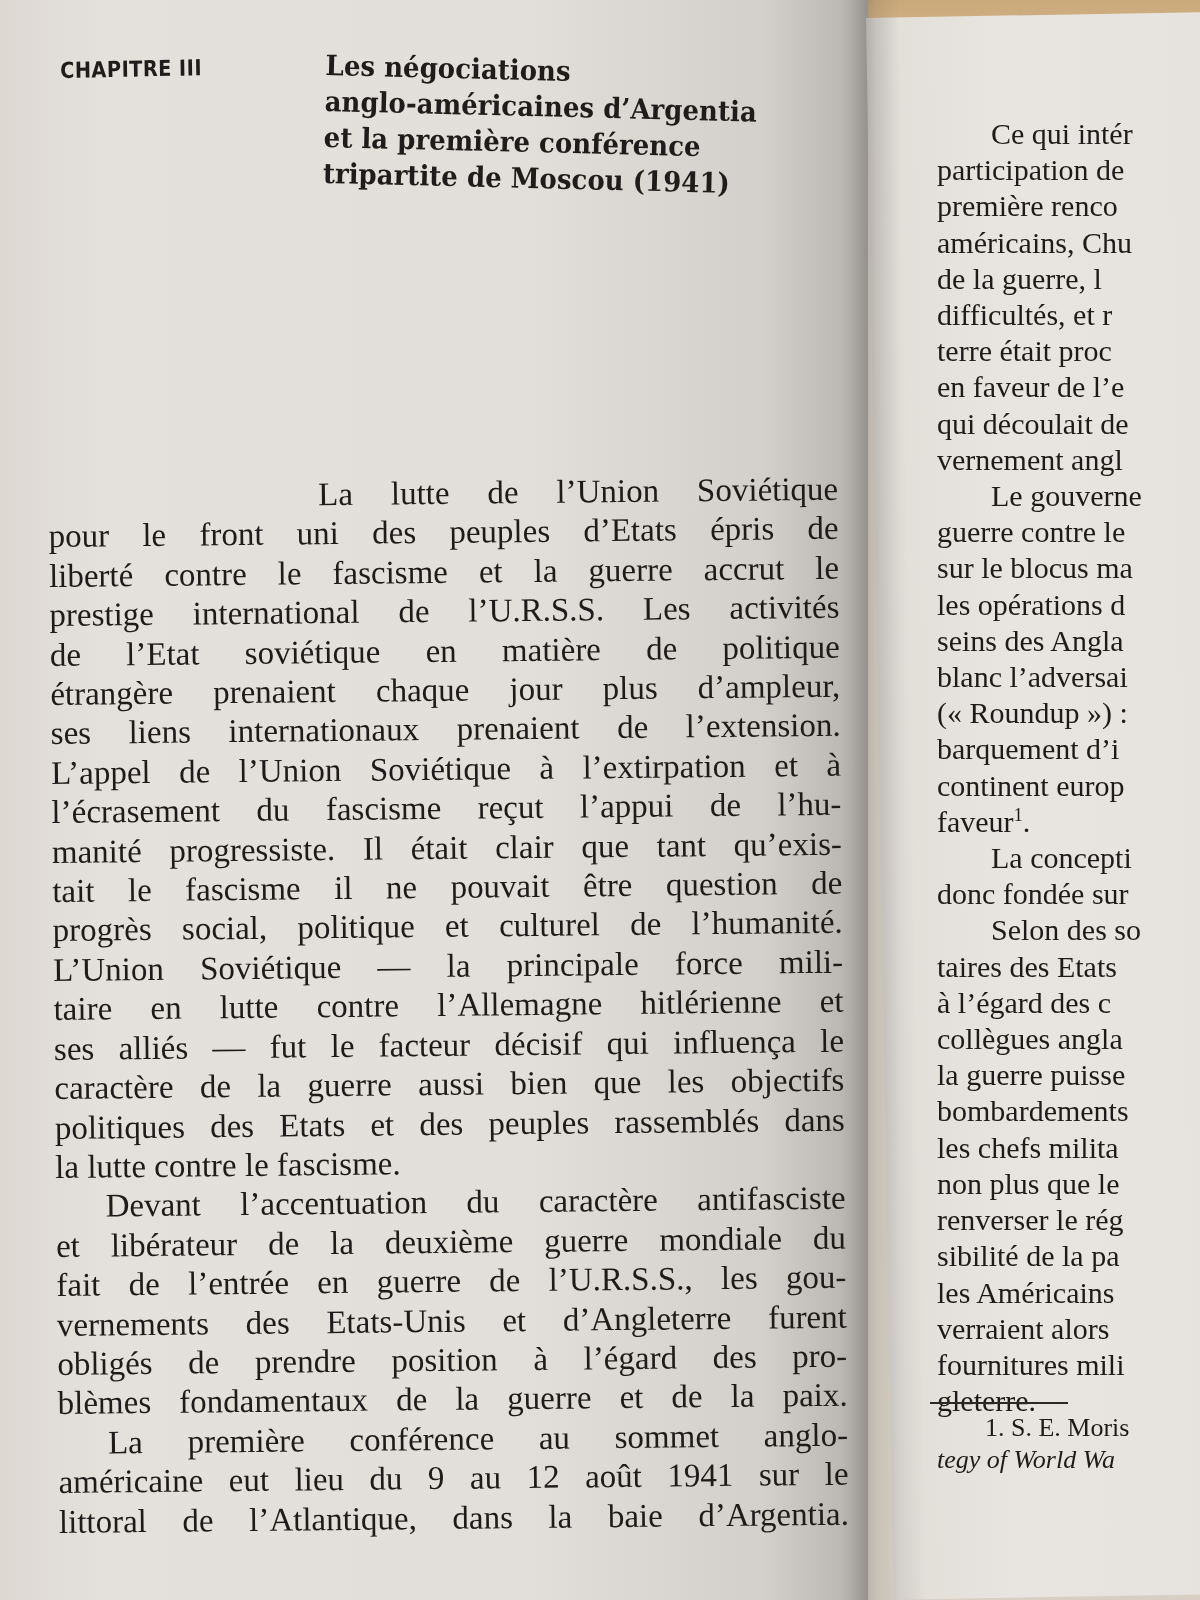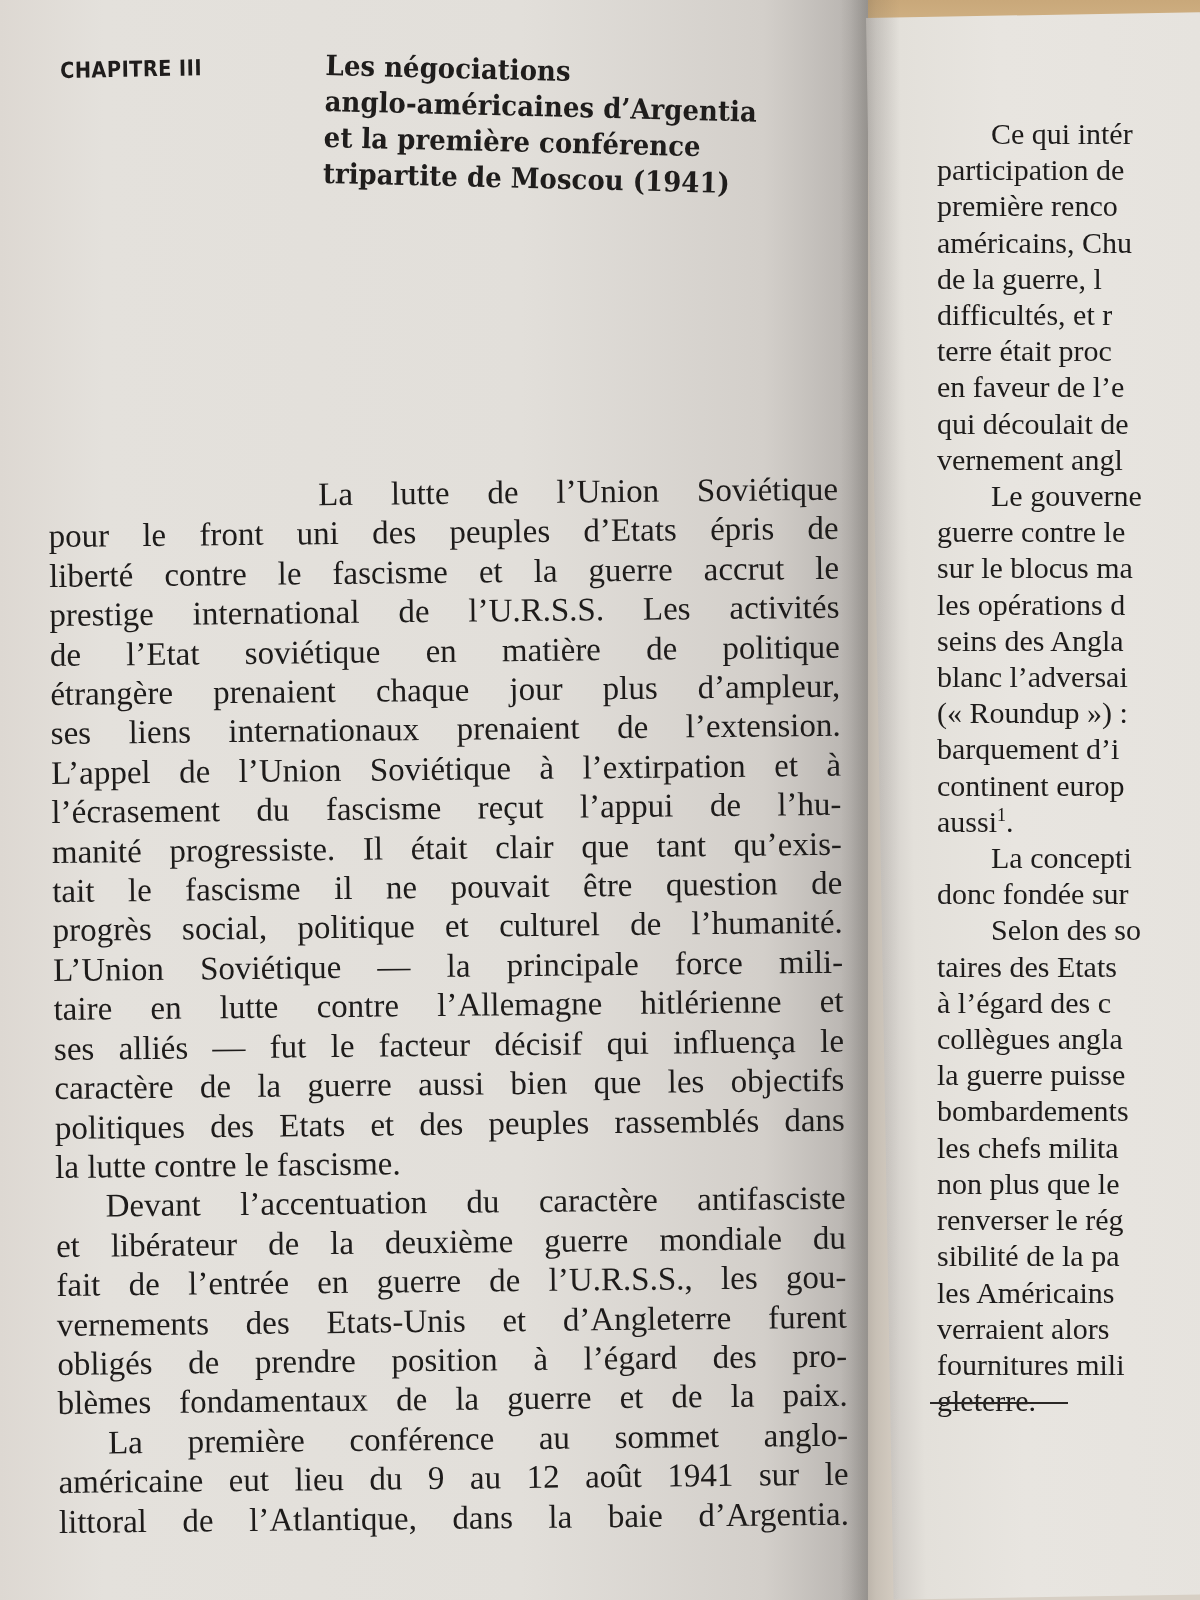--- a/index.html
+++ b/index.html
@@ -190,35 +190,39 @@
     <span class="line">vernement angl</span>
     <span class="line indent">Le gouverne</span>
     <span class="line">guerre contre le</span>
     <span class="line">sur le blocus ma</span>
     <span class="line">les opérations d</span>
     <span class="line">seins des Angla</span>
     <span class="line">blanc l’adversai</span>
     <span class="line">(« Roundup ») :</span>
     <span class="line">barquement d’i</span>
     <span class="line">continent europ</span>
-    <span class="line"><span>aussi</span><sup>1</sup><span>.</span></span>
+    <span class="line"><span>faveur</span><sup>1</sup><span>.</span></span>
     <span class="line indent">La concepti</span>
     <span class="line">donc fondée sur</span>
     <span class="line indent">Selon des so</span>
     <span class="line">taires des Etats</span>
     <span class="line">à l’égard des c</span>
     <span class="line">collègues angla</span>
     <span class="line">la guerre puisse</span>
     <span class="line">bombardements</span>
     <span class="line">les chefs milita</span>
     <span class="line">non plus que le</span>
     <span class="line">renverser le rég</span>
     <span class="line">sibilité de la pa</span>
     <span class="line">les Américains</span>
     <span class="line">verraient alors</span>
     <span class="line">fournitures mili</span>
     <span class="line">gleterre.</span>
   </div>
 
   <div class="footnote-rule"></div>
+  <div class="footnote">
+    <span class="line indent">1. S. E. Moris</span>
+    <span class="line"><em>tegy of World Wa</em></span>
+  </div>
 
   <div class="gutter-shadow"></div>
 </div>
 
 </body></html>

